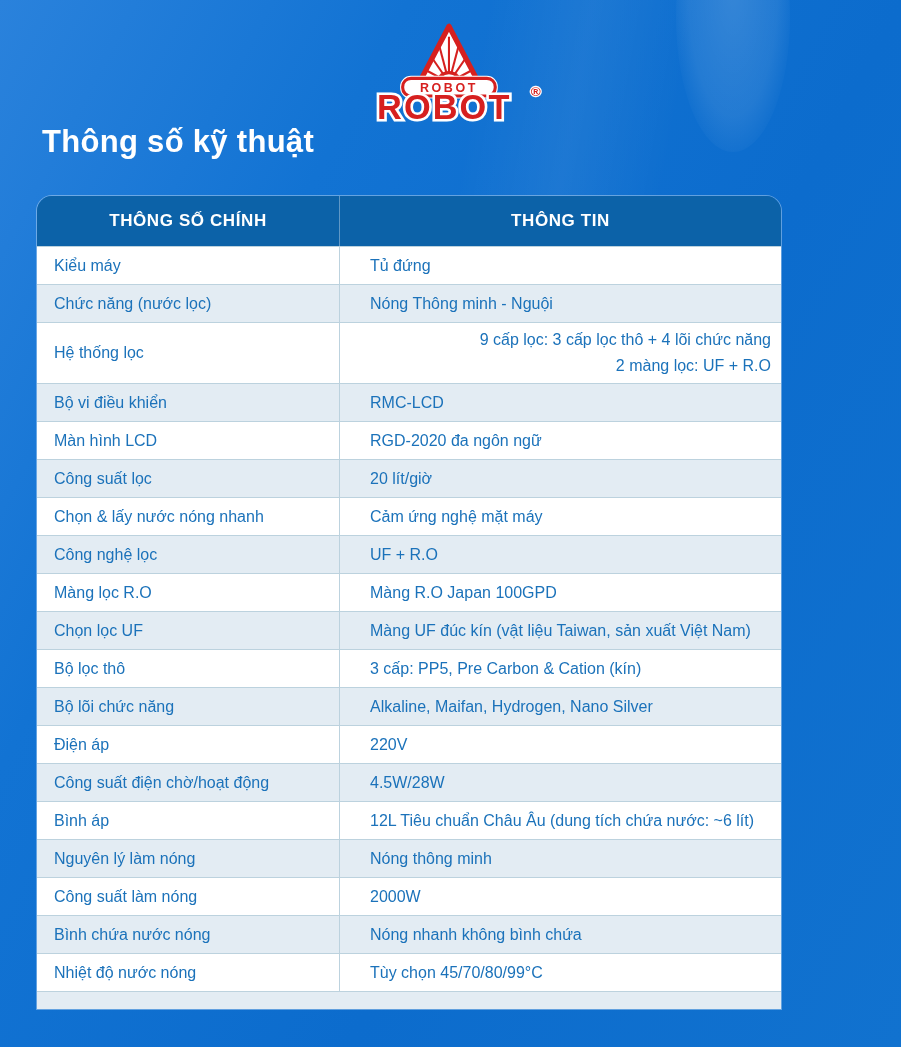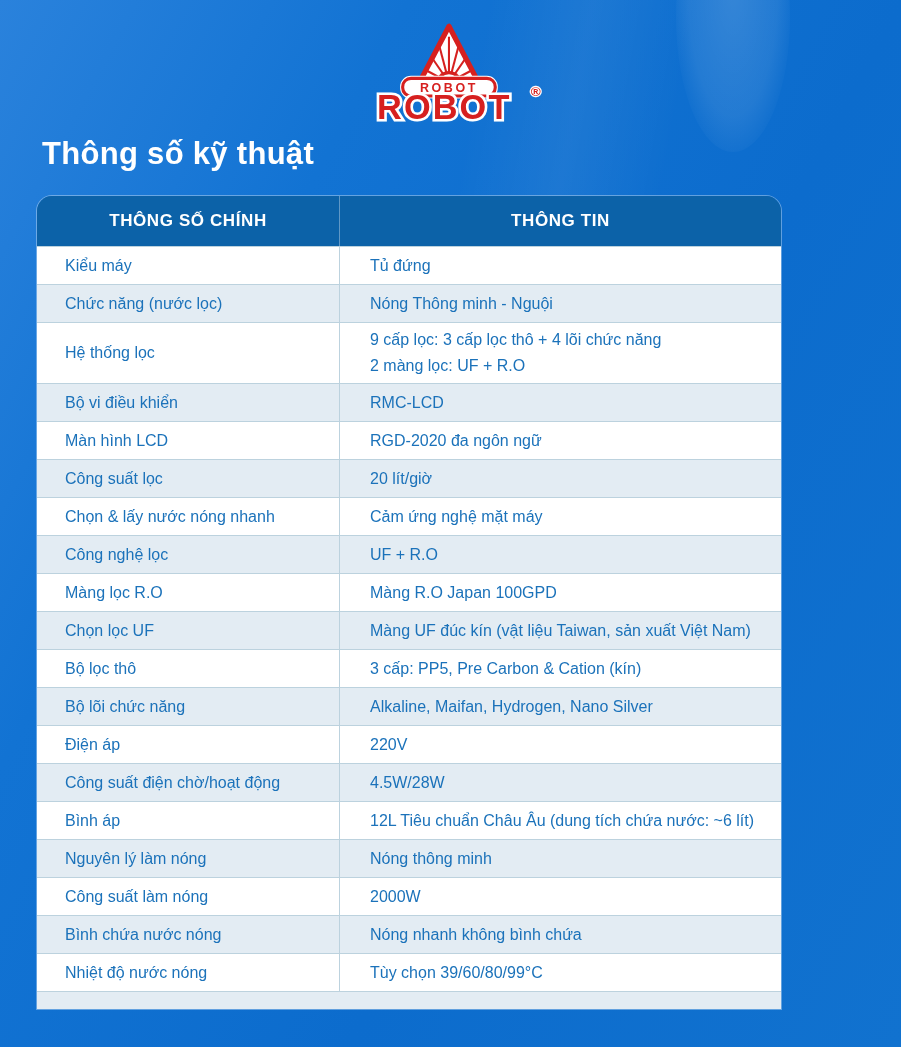--- a/index.html
+++ b/index.html
@@ -29,21 +29,21 @@
     width: 300px; height: 260px;
     background: linear-gradient(100deg, rgba(255,255,255,0) 20%, rgba(255,255,255,0.06) 50%, rgba(255,255,255,0) 80%);
   }
   .logo {
     position: absolute;
     left: 335px; top: 18px;
     width: 230px; height: 104px;
   }
   .page-title {
     position: absolute;
-    left: 42px; top: 136px;
+    left: 42px; top: 124px;
     color: #ffffff;
     font-size: 31px;
     font-weight: 700;
     letter-spacing: 0.3px;
   }
   .spec-table {
     position: absolute;
     left: 37px; top: 196px;
     width: 744px;
     border-collapse: separate;
@@ -65,28 +65,28 @@
   }
   .spec-table th:first-child { border-top-left-radius: 15px; border-right: 1px solid rgba(255,255,255,0.35); }
   .spec-table th:last-child  { border-top-right-radius: 15px; }
   .spec-table td {
     height: 38px;
     vertical-align: middle;
     font-size: 16px;
     color: #1b72ba;
     background: #ffffff;
     border-top: 1px solid #bcd2de;
-    padding: 4px 10px 4px 28px;
+    padding: 4px 10px 4px 17px;
     line-height: 26px;
   }
   .spec-table td:first-child { border-right: 1px solid #bcd2de; }
   .spec-table td:last-child  { padding-left: 30px; }
   .spec-table tbody tr:nth-child(even) td { background: #e3ecf3; }
   .spec-table tbody tr.partial td { height: 18px; border-right: none; }
-  .val-line { display: block; }
+  .val-line { display: block; text-align: right; }
 </style>
 </head>
 <body>
 
 <div class="canvas">
   <div class="bg-ellipse"></div>
   <div class="bg-sheen"></div>
 
   <svg class="logo" viewBox="0 0 215 100" aria-hidden="true">
 
@@ -198,21 +198,21 @@
       <tr>
         <td>Công suất làm nóng</td>
         <td>2000W</td>
       </tr>
       <tr>
         <td>Bình chứa nước nóng</td>
         <td>Nóng nhanh không bình chứa</td>
       </tr>
       <tr>
         <td>Nhiệt độ nước nóng</td>
-        <td>Tùy chọn 39/60/80/99°C</td>
+        <td>Tùy chọn 45/70/80/99°C</td>
       </tr>
       <tr class="partial">
         <td></td>
         <td></td>
       </tr>
     </tbody>
   </table>
 </div>
 
 </body></html>

